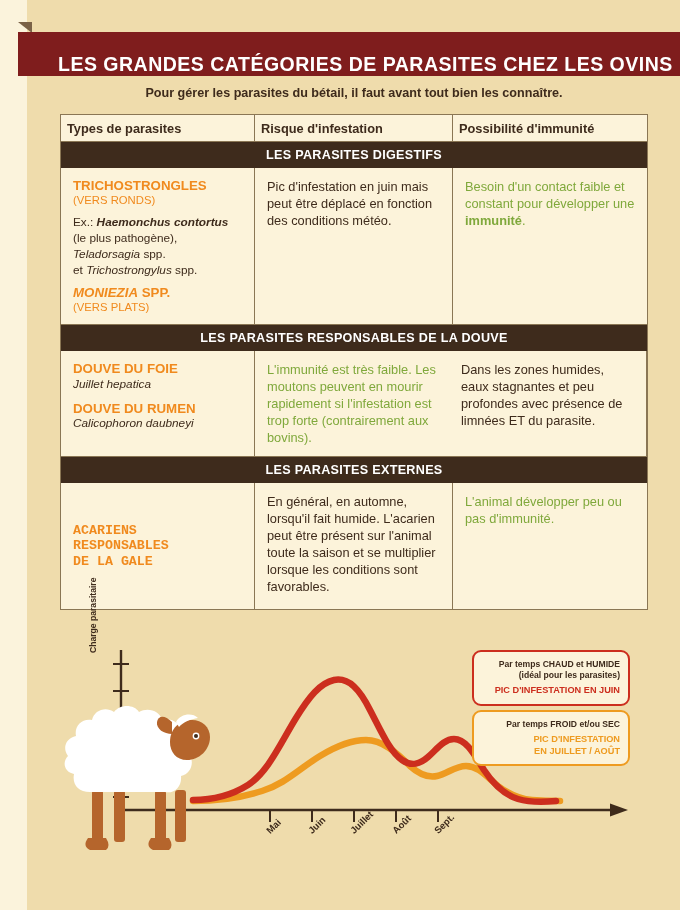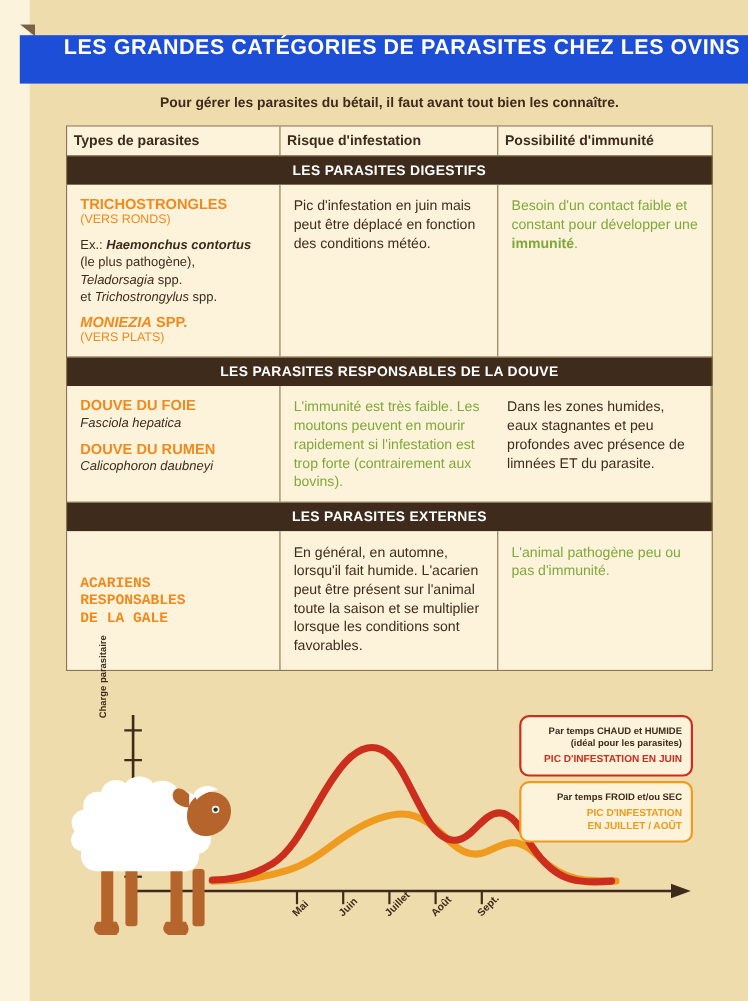--- a/index.html
+++ b/index.html
@@ -13,21 +13,21 @@
   .bg-main{position:absolute;left:27px;top:0;width:653px;height:910px;background:#EFDCAC;}
 
   
   .banner-fold{
     position:absolute;left:18px;top:22px;width:14px;height:11px;
     background:#7A6247;
     clip-path:polygon(0 0,100% 0,100% 100%);
   }
   .banner{
     position:absolute;left:18px;top:32px;width:662px;height:44px;
-    background:#1d4ed8;display:flex;align-items:flex-start;
+    background:#7f1d1d;display:flex;align-items:flex-end;
   }
   .banner-title{
     color:#FFFFFF;font-size:19.5px;font-weight:bold;letter-spacing:.5px;
     margin-left:40px;white-space:nowrap;
   }
 
   .subtitle{
     position:absolute;left:60px;top:86px;width:588px;
     text-align:center;color:#3E2B1C;font-size:12.6px;font-weight:bold;
   }
@@ -139,21 +139,21 @@
       </div>
       <div class="cell c3">
         <div class="t-body green"><span>Besoin d'un contact faible et constant pour développer une </span><span class="b">immunité</span><span>.</span></div>
       </div>
     </div>
 
     <div class="section-bar">LES PARASITES RESPONSABLES DE LA DOUVE</div>
     <div class="trow r-douve">
       <div class="cell c1">
         <div class="t-bignum orange">DOUVE DU FOIE</div>
-        <div class="t-sci it dark">Fasciola hepatica</div>
+        <div class="t-sci it dark">Juillet hepatica</div>
         <div class="sp8"></div>
         <div class="t-bignum orange">DOUVE DU RUMEN</div>
         <div class="t-sci it dark">Calicophoron daubneyi</div>
       </div>
       <div class="cell c3">
         <div class="t-body green">L'immunité est très faible. Les moutons peuvent en mourir rapidement si l'infestation est trop forte (contrairement aux bovins).</div>
       </div>
       <div class="cell c2">
         <div class="t-body dark">Dans les zones humides, eaux stagnantes et peu profondes avec présence de limnées ET du parasite.</div>
       </div>
@@ -163,21 +163,21 @@
     <div class="trow r-externes">
       <div class="cell c1 c1-mid">
         <div class="t-bignum orange">ACARIENS</div>
         <div class="t-bignum orange">RESPONSABLES</div>
         <div class="t-bignum orange">DE LA GALE</div>
       </div>
       <div class="cell c2">
         <div class="t-body dark">En général, en automne, lorsqu'il fait humide. L'acarien peut être présent sur l'animal toute la saison et se multiplier lorsque les conditions sont favorables.</div>
       </div>
       <div class="cell c3">
-        <div class="t-body green">L'animal pathogène peu ou pas d'immunité.</div>
+        <div class="t-body green">L'animal développer peu ou pas d'immunité.</div>
       </div>
     </div>
   </div>
 
   <div class="ylabel">Charge parasitaire</div>
 
   <svg class="chart" viewBox="0 636 680 274">
 
     <line x1="121" y1="650" x2="121" y2="810" stroke="#3E2B1C" stroke-width="2.4"></line>
     <g stroke="#3E2B1C" stroke-width="2">

